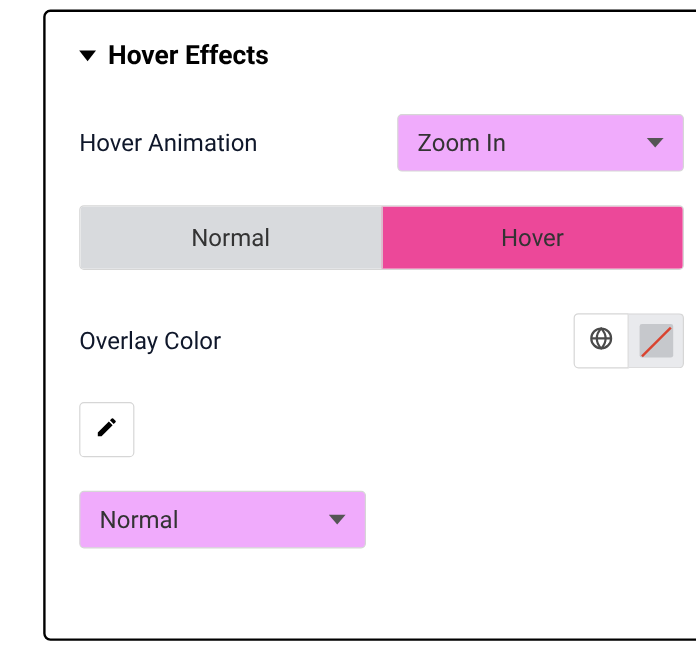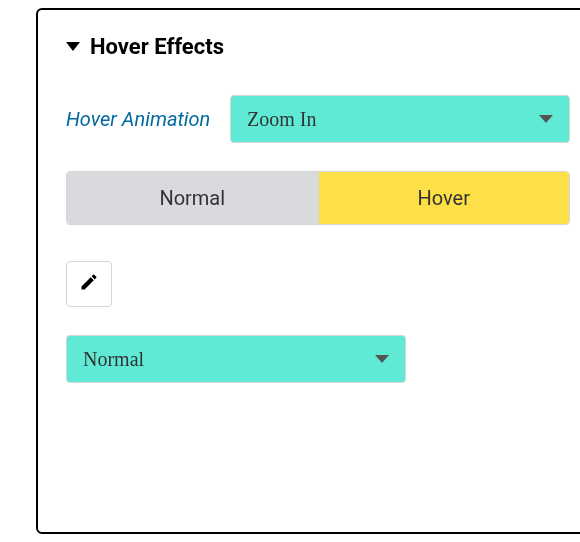--- a/index.html
+++ b/index.html
@@ -41,35 +41,33 @@
     color: #000;
   }
   .row {
     display: flex;
     align-items: center;
     justify-content: space-between;
     margin-bottom: 28px;
   }
   .row-label {
     font-size: 20px;
-    color: #0369a1;
-    font-style: italic;
+    color: #0f172a;
   }
   .select {
     display: flex;
     align-items: center;
     justify-content: space-between;
     border: 1px solid #d6d6d6;
     border-radius: 4px;
     height: 48px;
     padding: 0 16px;
     cursor: pointer;
-    background: #5eead4;
-    width: 340px;
-    font-family: Liberation Serif, serif;
+    background: #f0abfc;
+    width: 239px;
   }
   .select-text {
     font-size: 20px;
     color: #333;
   }
   .chevron-down {
     width: 0;
     height: 0;
     border-left: 7px solid transparent;
     border-right: 7px solid transparent;
@@ -84,21 +82,21 @@
     height: 54px;
   }
   .tab {
     flex: 1;
     display: flex;
     align-items: center;
     justify-content: center;
     font-size: 20px;
     color: #333;
     cursor: pointer;
-    background: #fde047;
+    background: #ec4899;
   }
   .tab.active {
     background: #d8dadd;
   }
   .tab + .tab {
     border-left: 1px solid #d6d6d6;
   }
   .right-controls {
     display: flex;
     align-items: center;
@@ -172,20 +170,37 @@
       <span class="select-text">Zoom In</span>
       <span class="chevron-down"></span>
     </div>
   </div>
 
   <div class="tabs">
     <div class="tab active">Normal</div>
     <div class="tab">Hover</div>
   </div>
 
+  <div class="row">
+    <div class="row-label">Overlay Color</div>
+    <div class="right-controls">
+      <div class="icon-btn globe-btn">
+        <span class="globe-icon">
+          <svg viewBox="0 0 24 24" fill="none" stroke="#4a4a4a" stroke-width="2">
+            <circle cx="12" cy="12" r="9"></circle>
+            <path d="M3 12h18"></path>
+            <path d="M12 3c2.5 2.5 4 5.5 4 9s-1.5 6.5-4 9c-2.5-2.5-4-5.5-4-9s1.5-6.5 4-9z"></path>
+          </svg>
+        </span>
+      </div>
+      <div class="swatch-wrap">
+        <div class="swatch"></div>
+      </div>
+    </div>
+  </div>
 
   <div class="row">
     <div class="icon-btn">
       <span class="pencil-icon">
         <svg viewBox="0 0 24 24" fill="#000">
           <path d="M3 17.25V21h3.75L17.81 9.94l-3.75-3.75L3 17.25zM20.71 7.04a1 1 0 0 0 0-1.41l-2.34-2.34a1 1 0 0 0-1.41 0l-1.83 1.83 3.75 3.75 1.83-1.83z"></path>
         </svg>
       </span>
     </div>
   </div>

